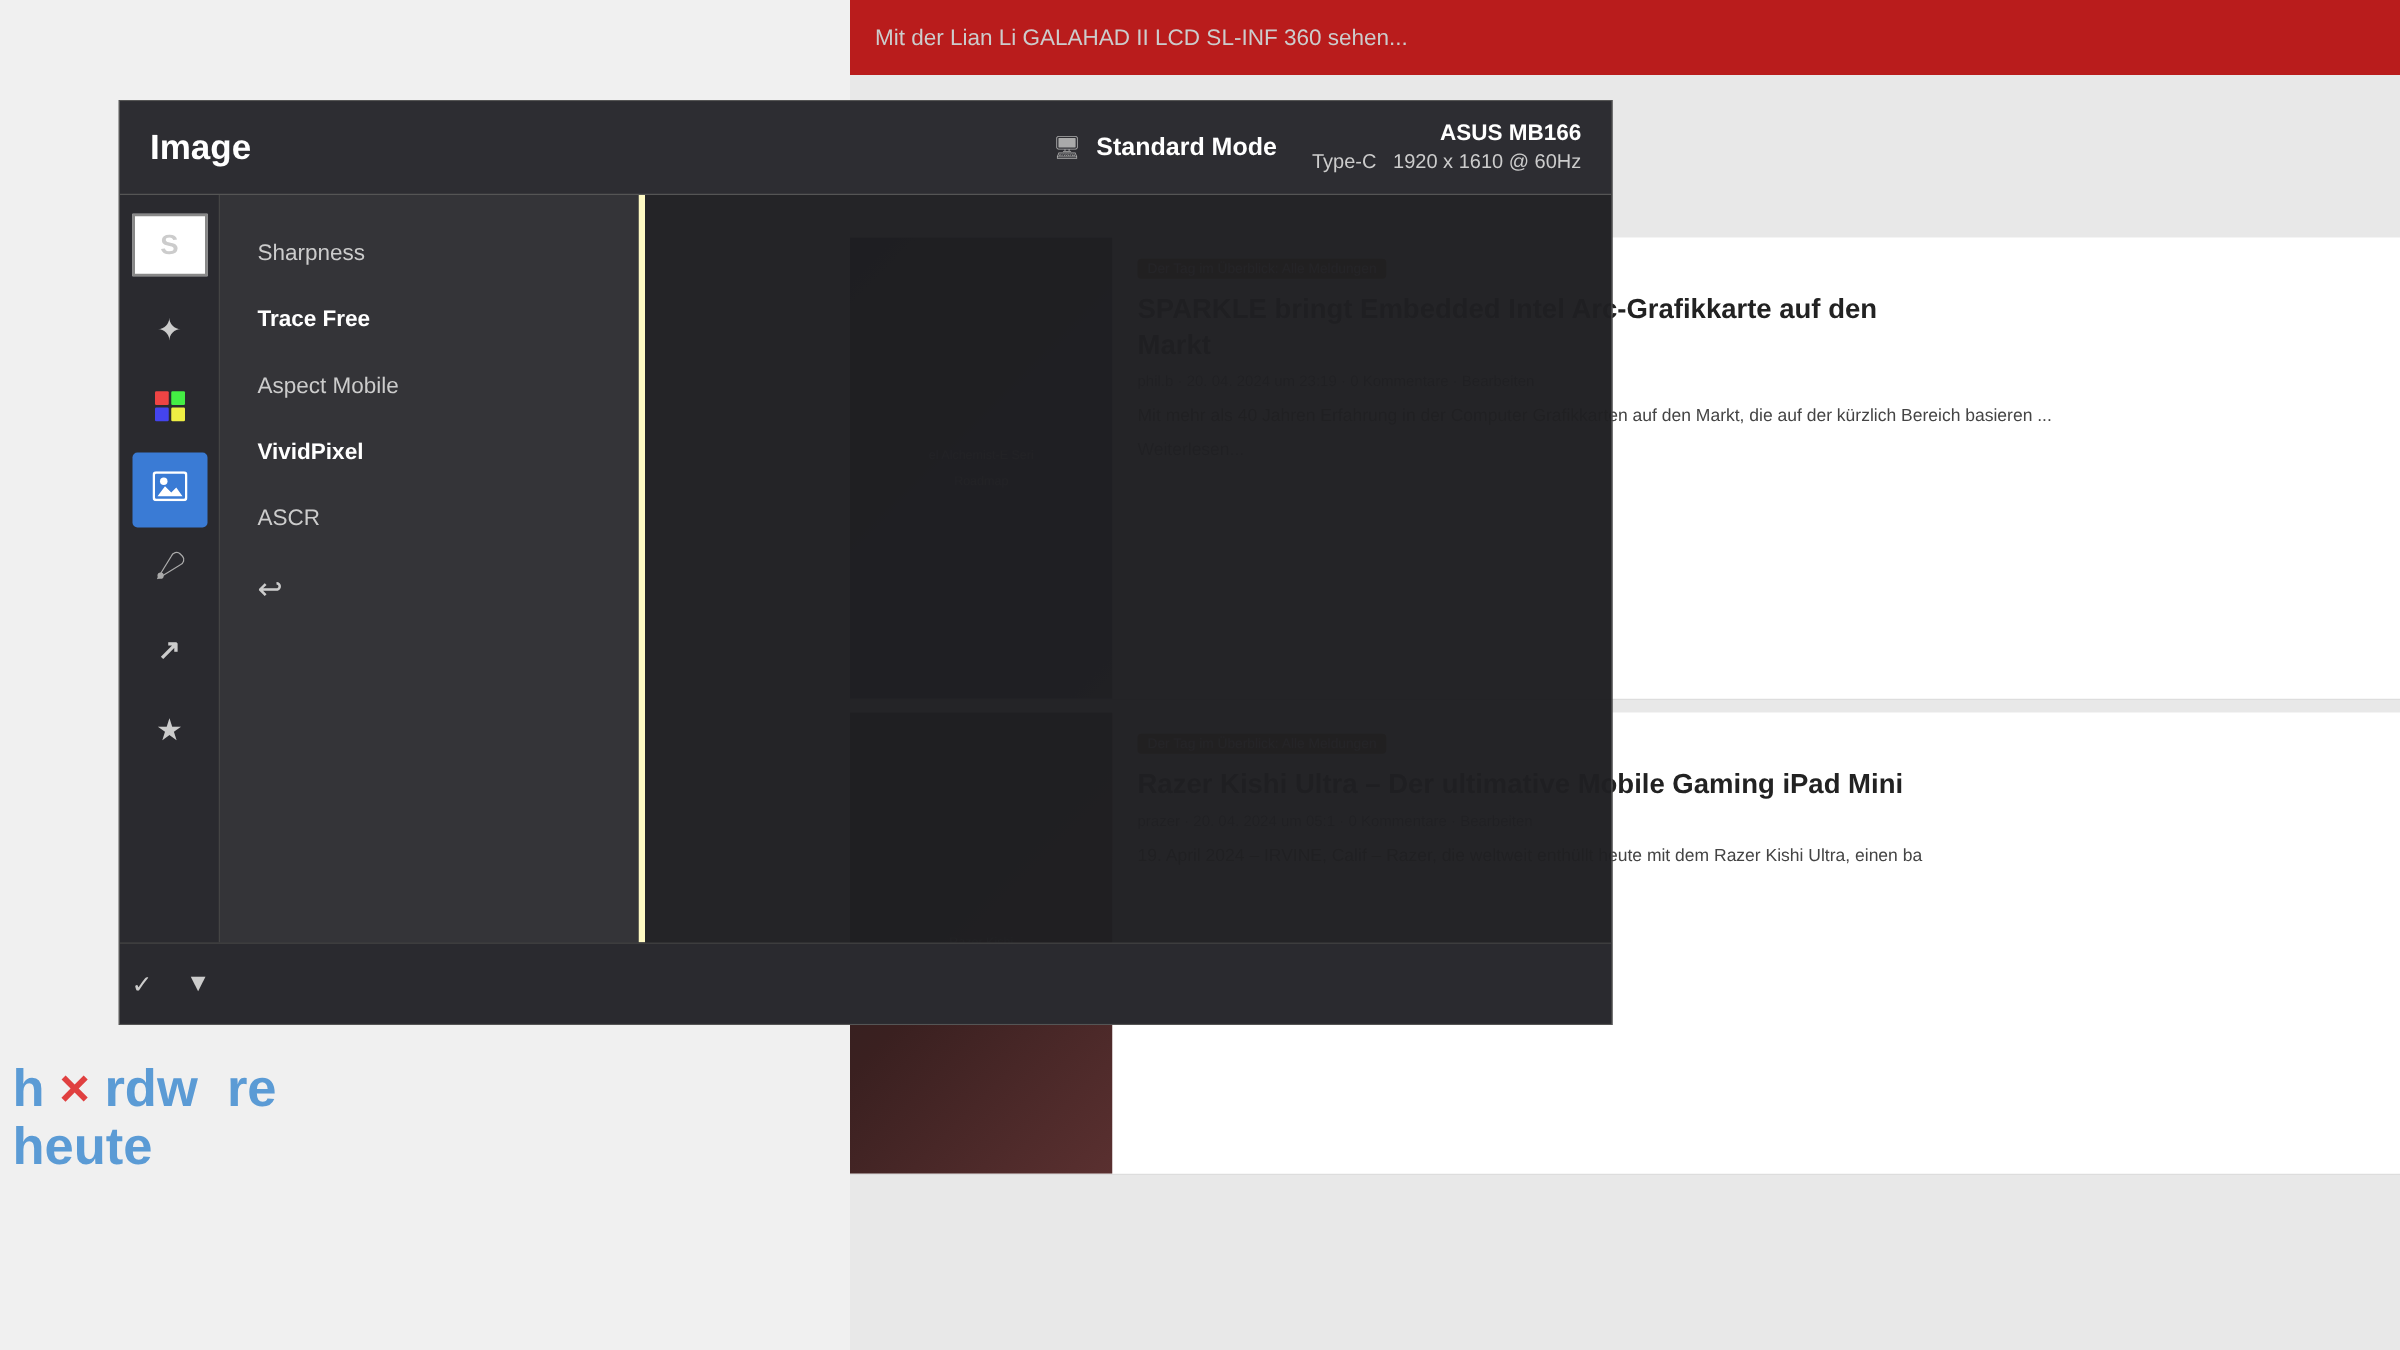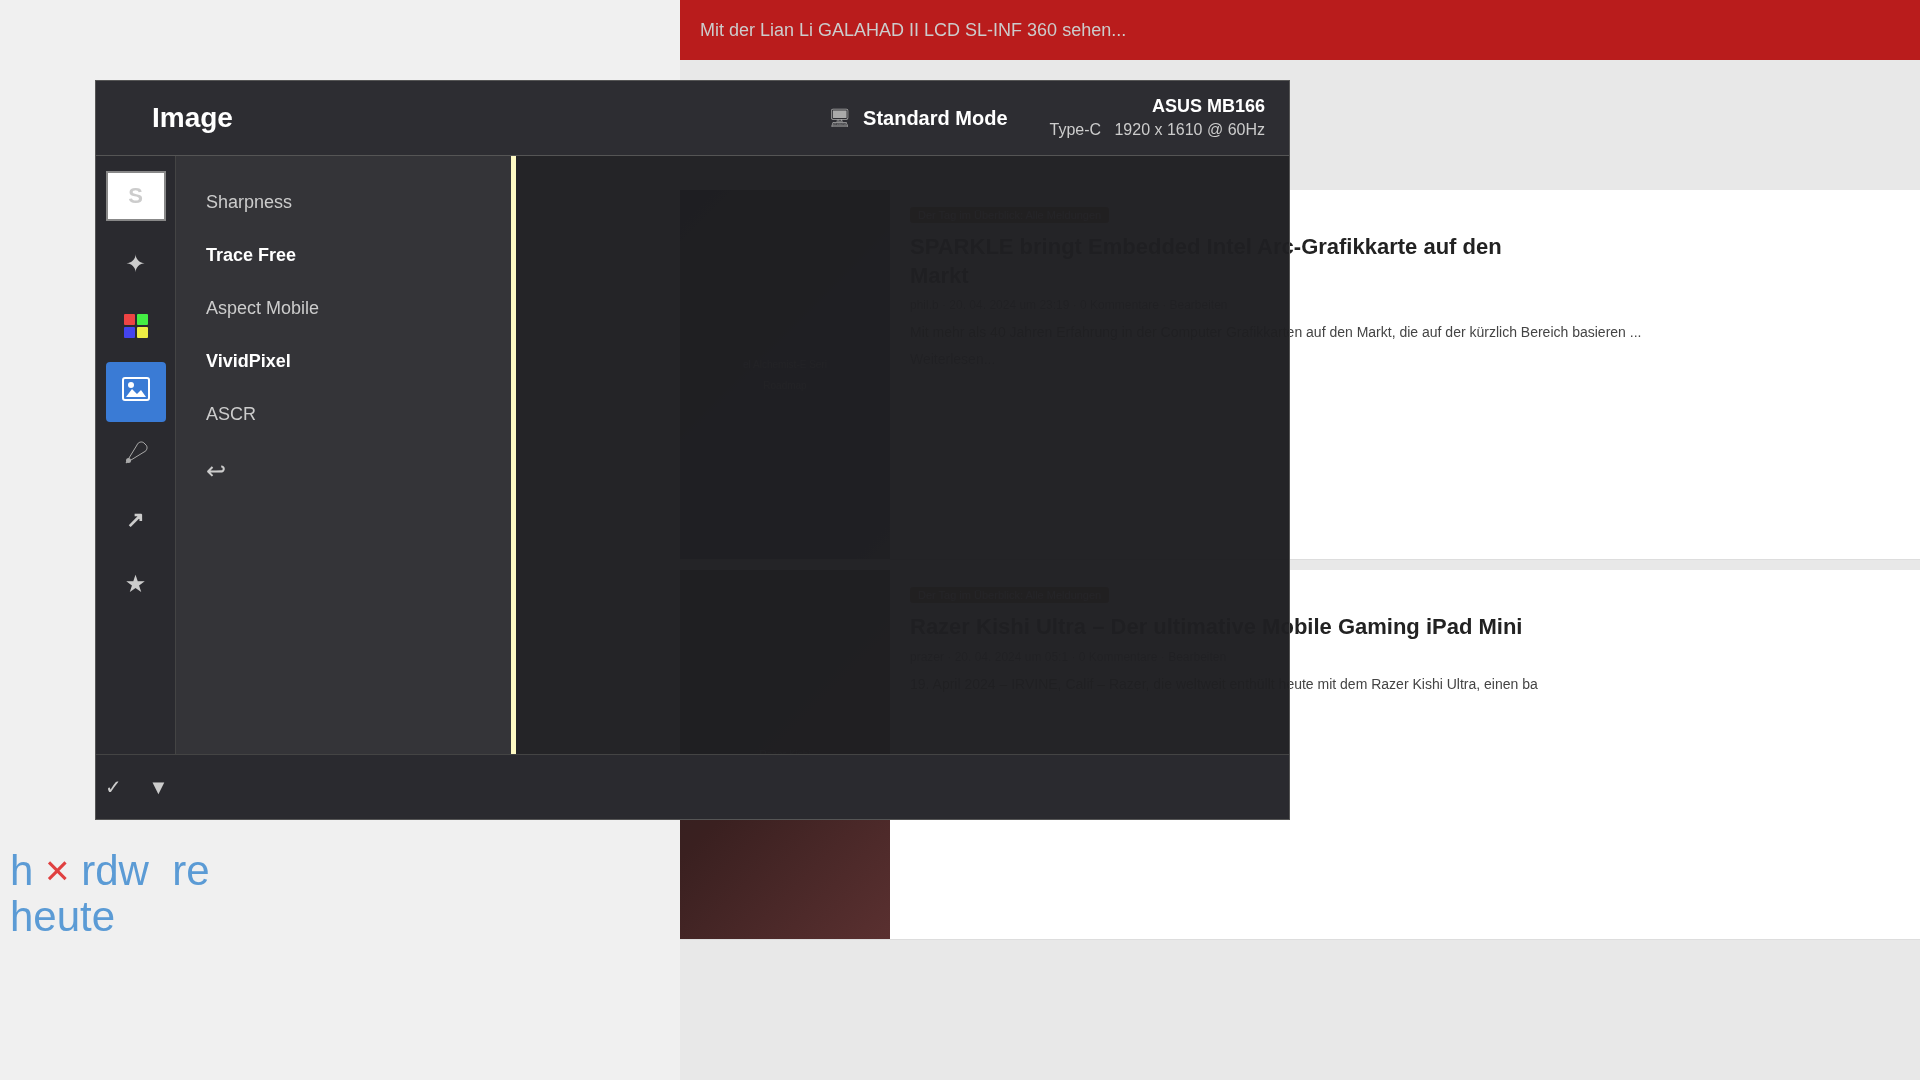--- a/index.html
+++ b/index.html
@@ -147,21 +147,21 @@
       margin-top: 8px;
     }
 
     
     .hw-logo {
       position: absolute;
       bottom: 140px;
       left: 10px;
       z-index: 5;
       font-size: 42px;
-      font-weight: normal;
+      font-weight: bold;
       line-height: 1.1;
     }
 
     .hw-logo-top {
       color: #5b9bd5;
     }
 
     .hw-logo-top .x-red {
       color: #e04040;
     }
@@ -192,34 +192,33 @@
       border-bottom: 1px solid #555;
       background: #2d2d32;
       height: 75px;
     }
 
     .osd-title {
       font-size: 28px;
       color: #fff;
       font-weight: bold;
       flex: 1;
-      margin-left: 32px;
     }
 
     .osd-monitor-icon {
       color: #aaa;
       font-size: 18px;
       margin-right: 12px;
     }
 
     .osd-mode {
       color: #fff;
       font-size: 20px;
       font-weight: bold;
-      margin-right: 42px;
+      margin-right: 28px;
     }
 
     .osd-info {
       text-align: right;
       color: #ccc;
       font-size: 16px;
       line-height: 1.4;
     }
 
     .osd-info-model {

